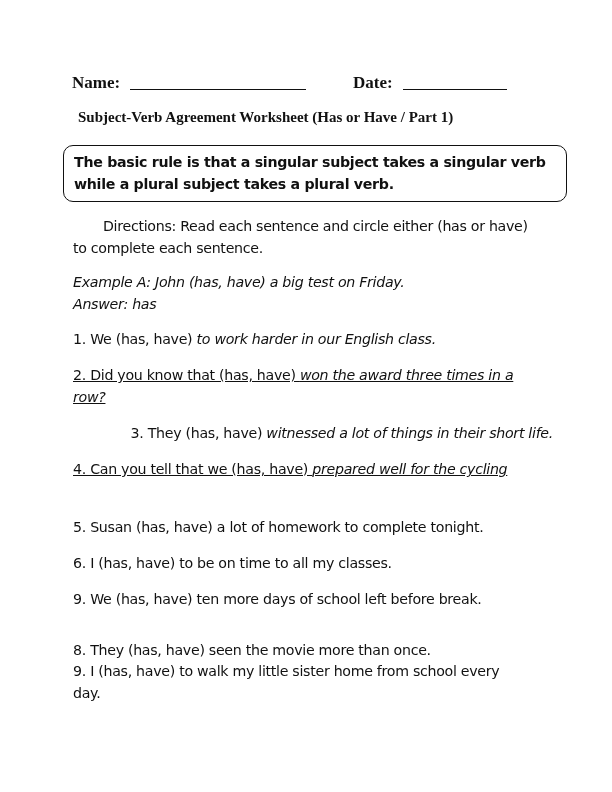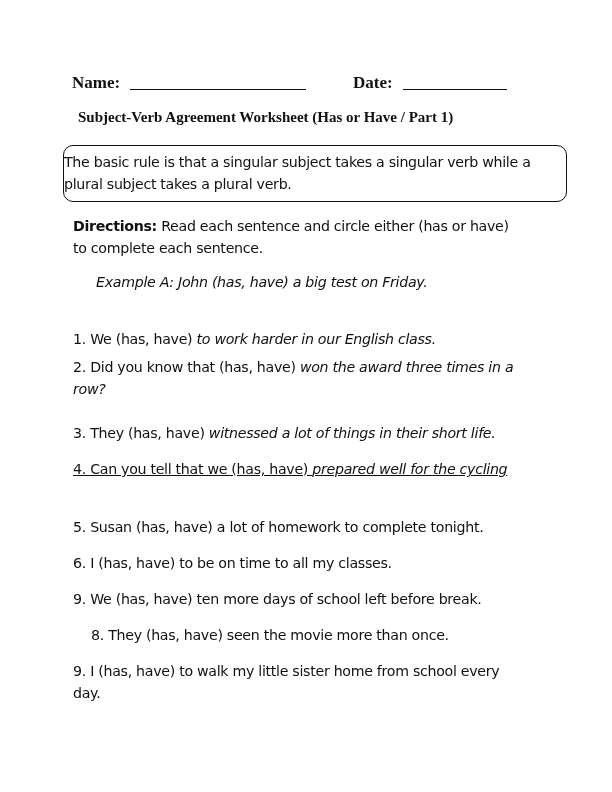--- a/index.html
+++ b/index.html
@@ -53,38 +53,39 @@
     }
     .rule-box {
       position: absolute;
       top: 145px;
       left: 63px;
       width: 504px;
       height: 57px;
       border: 1.2px solid #111;
       border-radius: 10px;
       box-sizing: border-box;
-      padding: 5px 10px 0 0;
+      padding: 5px 10px 0 10px;
       font-family: "DejaVu Sans", "Liberation Sans", sans-serif;
       font-size: 14.2px;
       line-height: 22px;
       letter-spacing: -0.3px;
+      font-weight: bold;
     }
     .content {
       position: absolute;
       left: 73px;
       top: 215px;
       width: 480px;
       font-family: "DejaVu Sans", "Liberation Sans", sans-serif;
       font-size: 14.2px;
       line-height: 22px;
       letter-spacing: -0.3px;
     }
     .block { position: absolute; left: 0; width: 480px; }
-    .bold { font-weight: bold; }
+    .bold { font-weight: normal; margin-left: 30px; }
     .ital { font-style: italic; }
     p { margin: 0; }
   </style>
 </head>
 <body>
 
 <div class="page">
 
   <div class="header-row">
     <span class="name-label">Name:</span>
@@ -102,54 +103,55 @@
   <div class="content">
 
     <div class="block" style="top:0px;">
       <p>
         <span class="bold">Directions:</span>
         <span>Read each sentence and circle either (has or have)</span>
       </p>
       <p>to complete each sentence.</p>
     </div>
 
-    <div class="block ital" style="top:56px;margin-left:23px;">
+    <div class="block ital" style="top:56px;">
       <p>Example A: John (has, have) a big test on Friday.</p>
+      <p>Answer: has</p>
     </div>
 
     <div class="block" style="top:113px;">
       <p><span>1. We (has, have) </span><span class="ital">to work harder in our English class.</span></p>
     </div>
 
-    <div class="block" style="top:141px;">
+    <div class="block" style="top:149px;text-decoration:underline;">
       <p><span>2. Did you know that (has, have) </span><span class="ital">won the award three times in a</span></p>
       <p class="ital">row?</p>
     </div>
 
-    <div class="block" style="top:207px;">
+    <div class="block" style="top:207px;text-align:right;">
       <p><span>3. They (has, have) </span><span class="ital">witnessed a lot of things in their short life.</span></p>
     </div>
 
     <div class="block" style="top:243px;text-decoration:underline;">
       <p><span>4. Can you tell that we (has, have) </span><span class="ital">prepared well for the cycling</span></p>
     </div>
 
     <div class="block" style="top:301px;">
       <p><span>5. Susan (has, have) </span><span>a lot of homework to complete tonight.</span></p>
     </div>
 
     <div class="block" style="top:337px;">
       <p><span>6. I (has, have) </span><span>to be on time to all my classes.</span></p>
     </div>
 
     <div class="block" style="top:373px;">
       <p><span>9. We (has, have) </span><span>ten more days of school left before break.</span></p>
     </div>
 
-    <div class="block" style="top:409px;margin-left:18px;">
+    <div class="block" style="top:424px;">
       <p><span>8. They (has, have) </span><span>seen the movie more than once.</span></p>
     </div>
 
     <div class="block" style="top:445px;">
       <p><span>9. I (has, have) </span><span>to walk my little sister home from school every</span></p>
       <p>day.</p>
     </div>
 
   </div>
 </div>

